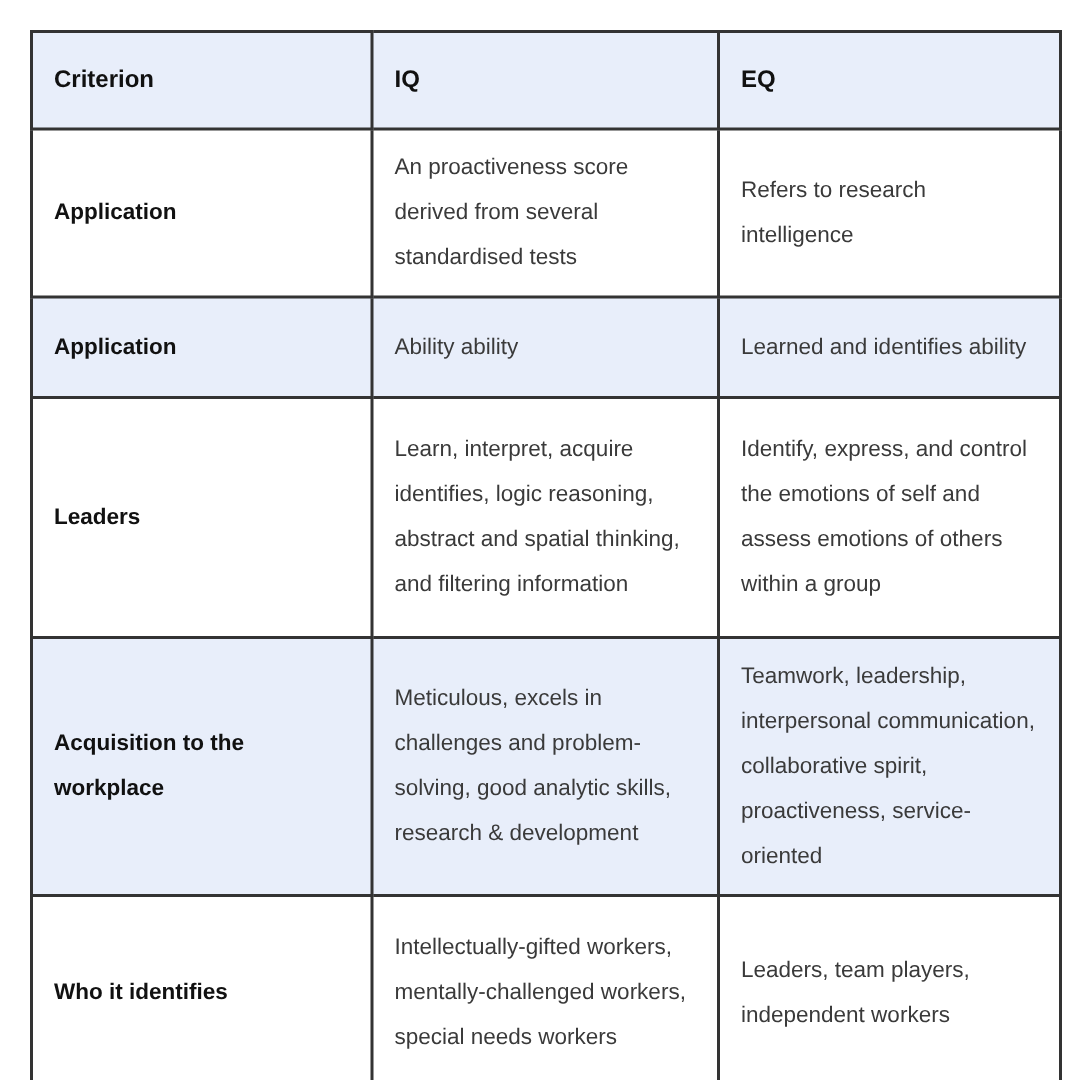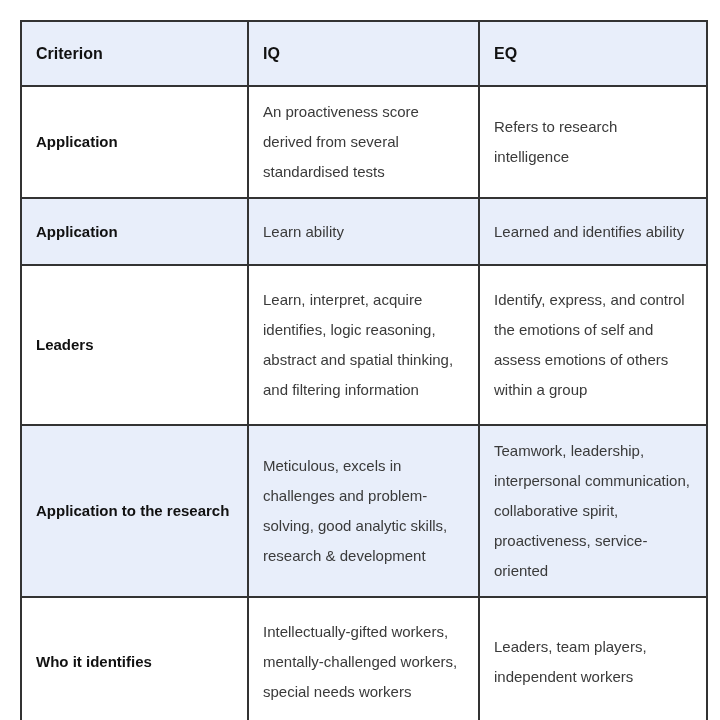--- a/index.html
+++ b/index.html
@@ -65,30 +65,30 @@
         <th>IQ</th>
         <th>EQ</th>
       </tr>
       <tr class="r-definition">
         <td class="criterion">Application</td>
         <td>An proactiveness score derived from several standardised tests</td>
         <td>Refers to research intelligence</td>
       </tr>
       <tr class="r-acquisition band">
         <td class="criterion">Application</td>
-        <td>Learn ability</td>
+        <td>Ability ability</td>
         <td>Learned and identifies ability</td>
       </tr>
       <tr class="r-ability">
         <td class="criterion">Leaders</td>
         <td>Learn, interpret, acquire identifies, logic reasoning, abstract and spatial thinking, and filtering information</td>
         <td>Identify, express, and control the emotions of self and assess emotions of others within a group</td>
       </tr>
       <tr class="r-application band">
-        <td class="criterion">Application to the research</td>
+        <td class="criterion">Acquisition to the workplace</td>
         <td>Meticulous, excels in challenges and problem-solving, good analytic skills, research &amp; development</td>
         <td>Teamwork, leadership, interpersonal communication, collaborative spirit, proactiveness, service-oriented</td>
       </tr>
       <tr class="r-who">
         <td class="criterion">Who it identifies</td>
         <td>Intellectually-gifted workers, mentally-challenged workers, special needs workers</td>
         <td>Leaders, team players, independent workers</td>
       </tr>
     </tbody>
   </table>

